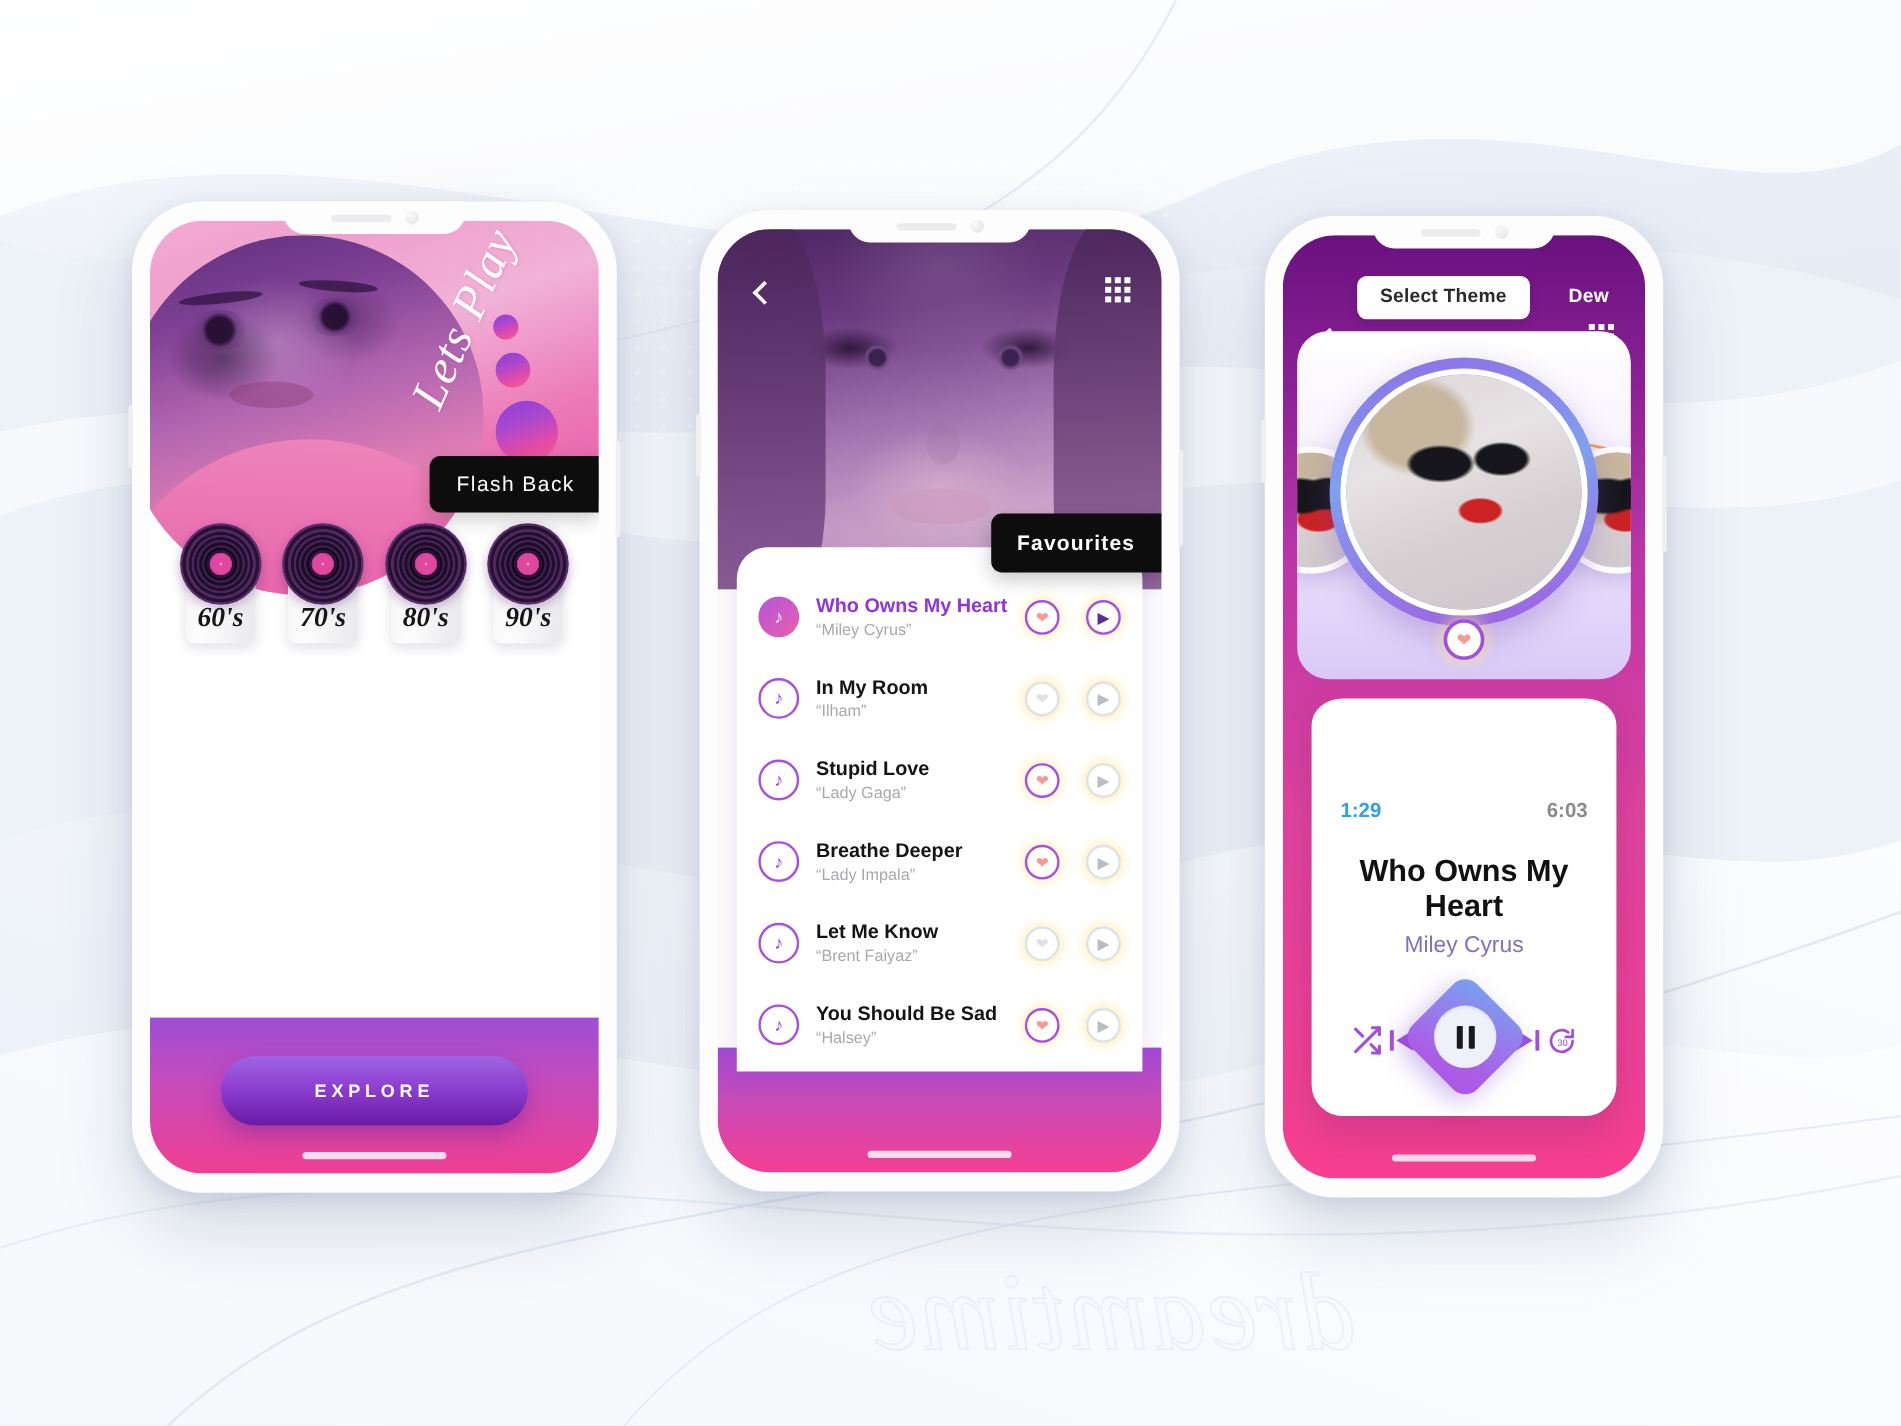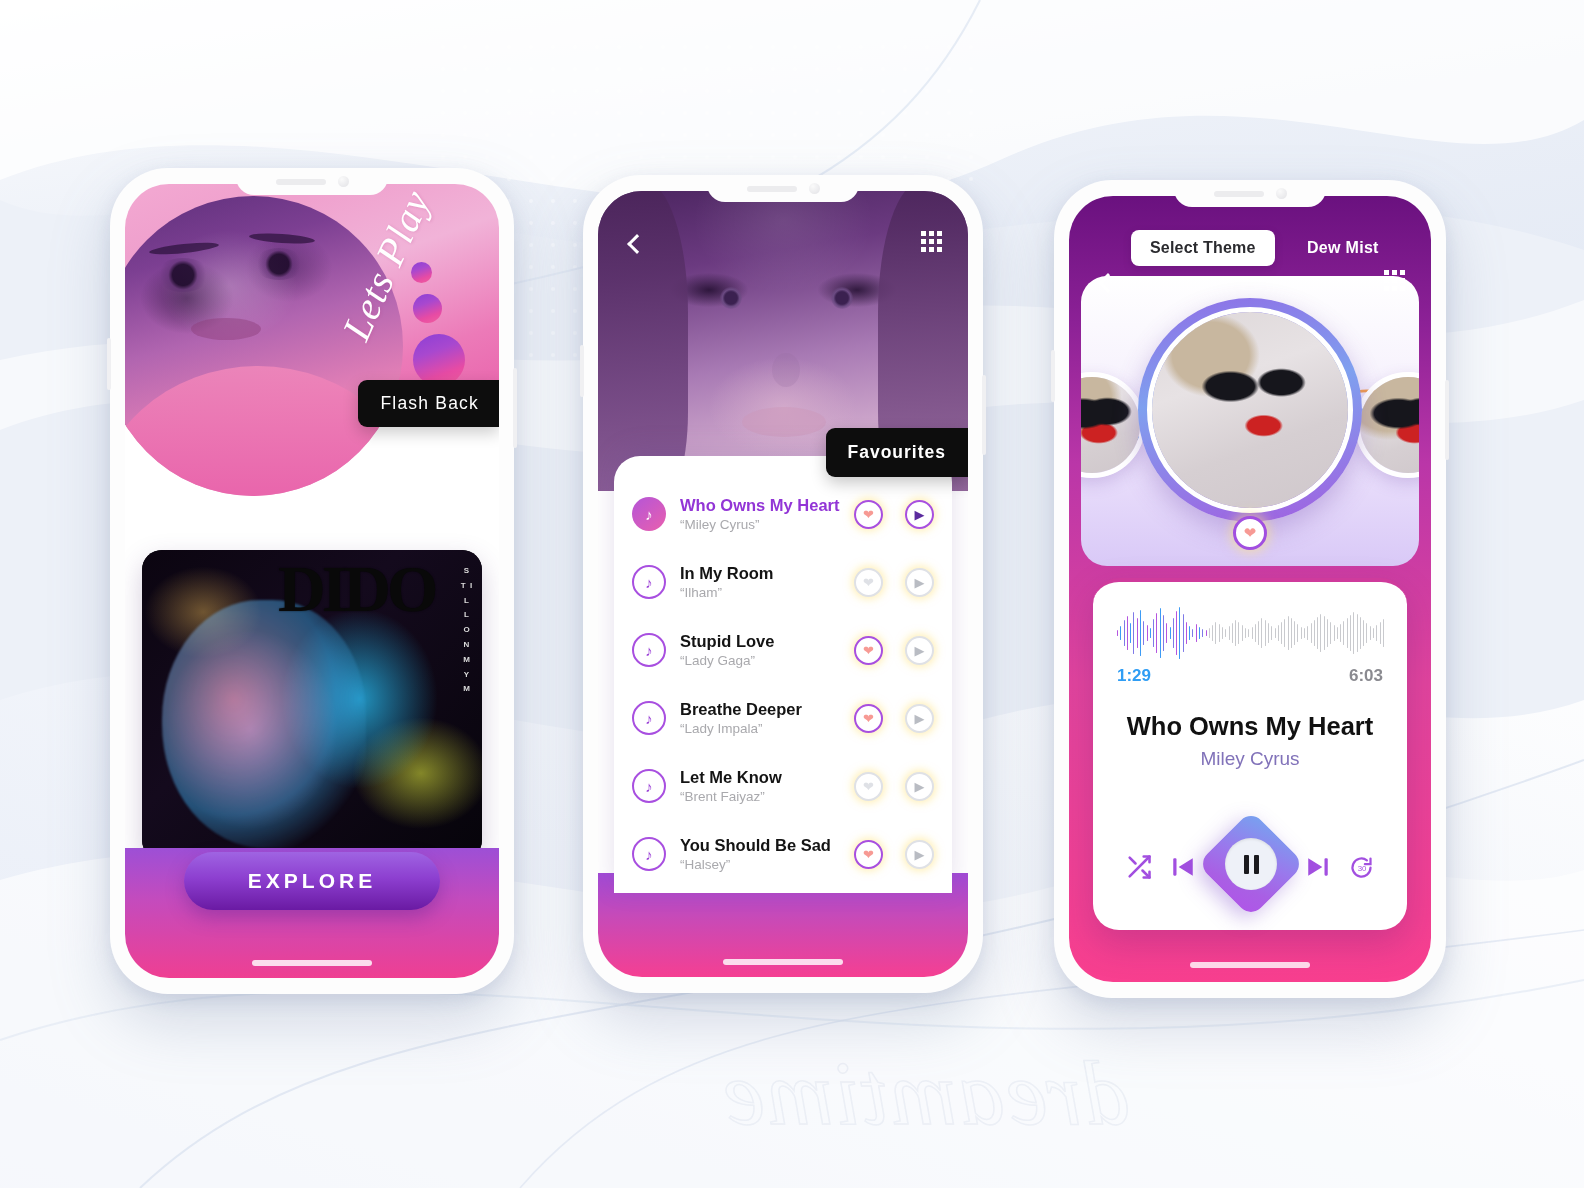--- a/index.html
+++ b/index.html
@@ -49,21 +49,21 @@
   .notch .speaker{ width:50px; height:6px; border-radius:3px; background:#ececee; }
   .notch .cam{ width:11px; height:11px; border-radius:50%;
     background:radial-gradient(circle at 35% 30%, #fafafa, #e2e2e6); }
   .home-ind{
     position:absolute; bottom:12px; left:50%; transform:translateX(-50%);
     width:120px; height:6px; border-radius:3px; background:rgba(255,255,255,.82); z-index:30;
   }
 
   #phone1 { left:110px; top:168px; width:404px; height:826px; }
   #phone2 { left:583px; top:175px; width:400px; height:818px; }
-  #phone3 { left:1054px; top:180px; width:392px; height:818px; }
+  #phone3 { left:1054px; top:180px; width:332px; height:818px; }
 
   
   .p1 { position:absolute; inset:0; background:#fff; }
   .p1-hero{
     position:absolute; top:0; left:0; right:0; height:233px;
     background: linear-gradient(160deg,#f3a9d2 0%,#efa0cd 20%,#f1b3d8 45%,#ec7ab8 75%,#e85fa9 100%);
   }
   .p1-hero-img{
     position:absolute; left:-22px; top:12px; width:300px; height:300px; border-radius:50%;
     overflow:hidden;
@@ -161,24 +161,24 @@
   .p1-album .vert{
     position:absolute; right:8px; top:14px; width:14px;
     font-size:8px; letter-spacing:1px; color:#dcdcdc; line-height:1.85;
     text-align:center; font-weight:600;
   }
   .p1-footer{
     position:absolute; left:0; right:0; bottom:0; height:130px;
     background:linear-gradient(180deg,#9d4fd6 0%,#c44bbd 40%,#ef3f92 100%);
   }
   .p1-explore{
-    position:absolute; left:50%; transform:translateX(-50%); bottom:68px;
+    position:absolute; left:50%; transform:translateX(-50%); bottom:40px;
     width:256px; height:58px; border-radius:29px; border:none; cursor:pointer;
     background:linear-gradient(180deg,#9f64e2 0%,#8d3fd0 45%,#6a1aa3 100%);
-    color:#fff; font-size:21px; font-weight:600; letter-spacing:4px;
+    color:#fff; font-size:15px; font-weight:600; letter-spacing:4px;
     box-shadow:0 8px 18px rgba(90,30,140,.35);
   }
 
   
   .p2{ position:absolute; inset:0; background:#fff; }
   .p2-hero{ position:absolute; top:0; left:0; right:0; height:300px; overflow:hidden;
     background:
       radial-gradient(ellipse 150px 120px at 50% 10%, rgba(255,255,255,.10), transparent 60%),
       radial-gradient(ellipse 60px 26px at 30% 33%, rgba(25,8,38,.78), transparent 66%),
       radial-gradient(ellipse 60px 26px at 70% 33%, rgba(25,8,38,.78), transparent 66%),
@@ -378,27 +378,43 @@
             <div class="arm"></div>
         </div>
         <div class="p1-bubble b-s"></div>
         <div class="p1-bubble b-m"></div>
         <div class="p1-bubble b-l"></div>
         <div class="p1-script">Lets Play</div>
       </div>
 
       <div class="p1-badge">Flash Back</div>
 
-
-      <div class="p1-album">
-        <div class="cover"></div>
-        <div class="face"></div>
-        <div class="dido">DIDO</div>
-        <div class="vert">S T I L L   O N   M Y   M</div>
-      </div>
+      <div class="p1-decades">
+        <div class="decade">
+          <div class="plinth"></div>
+            <div class="disc"></div>
+          <div class="lbl">60's</div>
+        </div>
+        <div class="decade">
+          <div class="plinth"></div>
+            <div class="disc"></div>
+          <div class="lbl">70's</div>
+        </div>
+        <div class="decade">
+          <div class="plinth"></div>
+            <div class="disc"></div>
+          <div class="lbl">80's</div>
+        </div>
+        <div class="decade">
+          <div class="plinth"></div>
+            <div class="disc"></div>
+          <div class="lbl">90's</div>
+        </div>
+      </div>
+
 
       <div class="p1-footer"></div>
       <button class="p1-explore">EXPLORE</button>
       <div class="home-ind"></div>
     </div>
   </div>
   <div class="notch">
     <div class="speaker"></div>
     <div class="cam"></div>
   </div>

